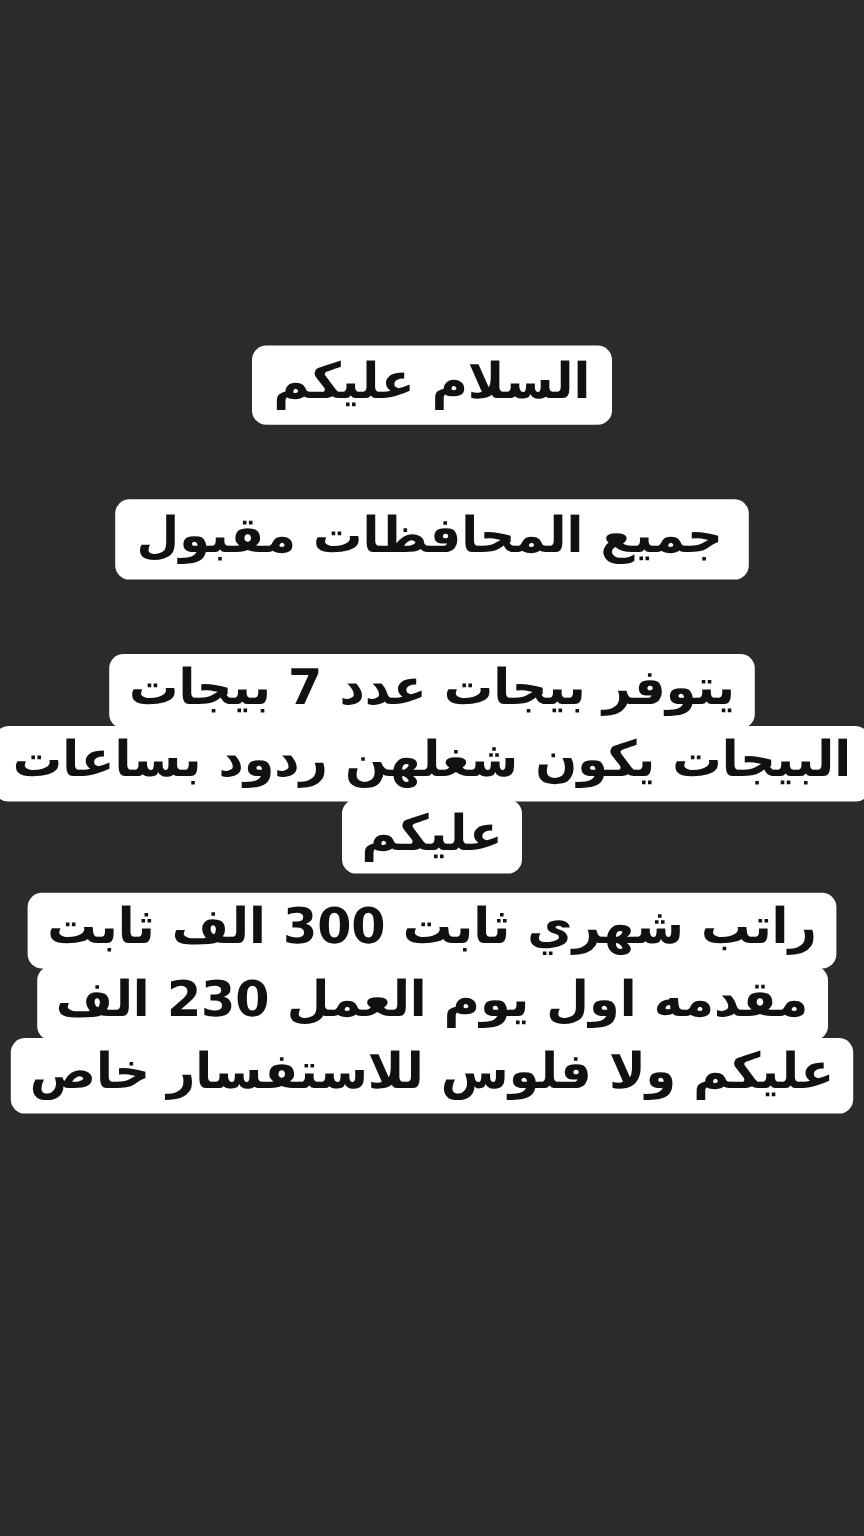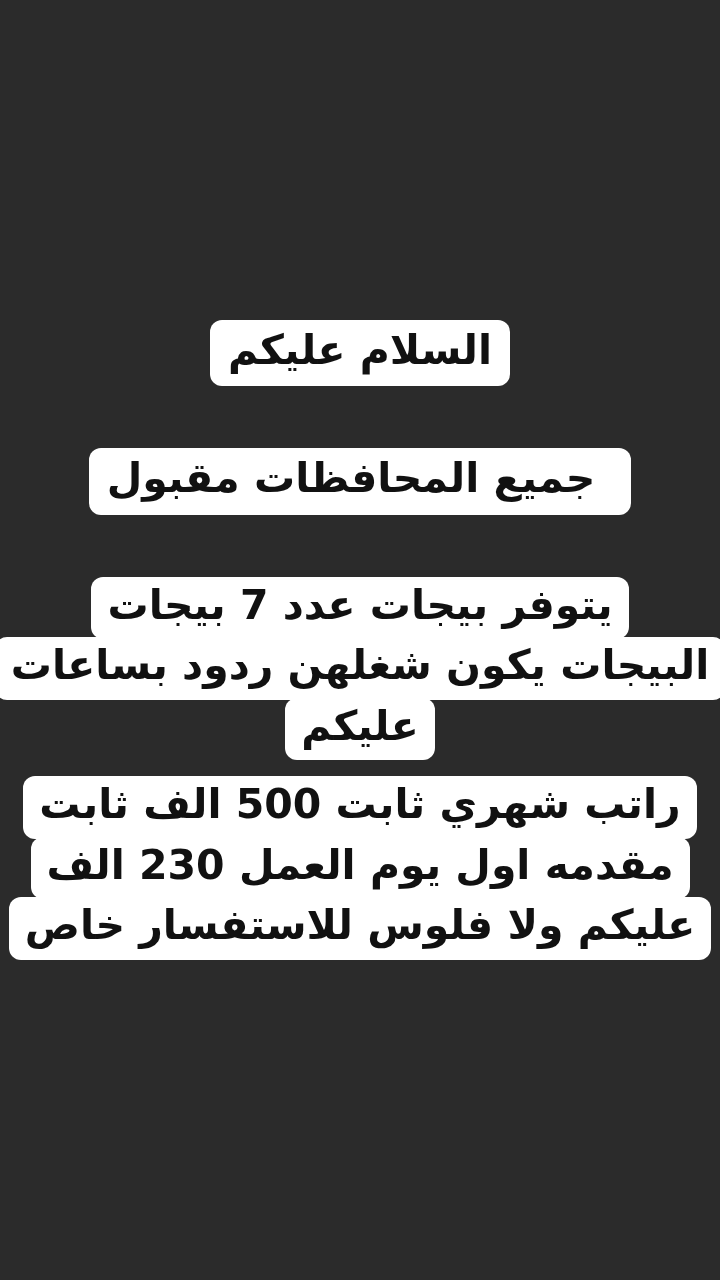--- a/index.html
+++ b/index.html
@@ -14,21 +14,20 @@
     font-family: "DejaVu Sans", "Liberation Sans", sans-serif;
   }
   .story-canvas {
     position: relative;
     width: 720px;
     height: 1028px;
     background: #2b2b2b;
     display: flex;
     flex-direction: column;
     align-items: center;
-    margin-top: 32px;
   }
   .text-block {
     direction: rtl;
     text-align: center;
     width: 100%;
     display: flex;
     flex-direction: column;
     align-items: center;
   }
   .line {
@@ -50,21 +49,21 @@
   #block-greeting .line {
     font-size: 41px;
     padding: 4px 18px 10px 18px;
   }
   
   #block-provinces {
     margin-top: 62px;
   }
   #block-provinces .line {
     font-size: 41px;
-    padding: 4px 36px 10px 18px;
+    padding: 4px 22px 10px 18px;
   }
   
   #block-offer {
     margin-top: 62px;
   }
   #block-offer .line {
     font-size: 41px;
     padding: 2px 16px 8px 16px;
     margin-bottom: -2px;
   }
@@ -91,18 +90,18 @@
     <span class="line">جميع المحافظات مقبول</span>
   </div>
 
   <div class="text-block" id="block-offer">
     <span class="line">يتوفر بيجات عدد 7 بيجات</span>
     <span class="line">البيجات يكون شغلهن ردود بساعات</span>
     <span class="line">عليكم</span>
   </div>
 
   <div class="text-block" id="block-salary">
-    <span class="line">راتب شهري ثابت 500 الف ثابت</span>
+    <span class="line">راتب شهري ثابت 300 الف ثابت</span>
     <span class="line">مقدمه اول يوم العمل 230 الف</span>
     <span class="line">عليكم ولا فلوس للاستفسار خاص</span>
   </div>
 
 </div>
 
 </body></html>

